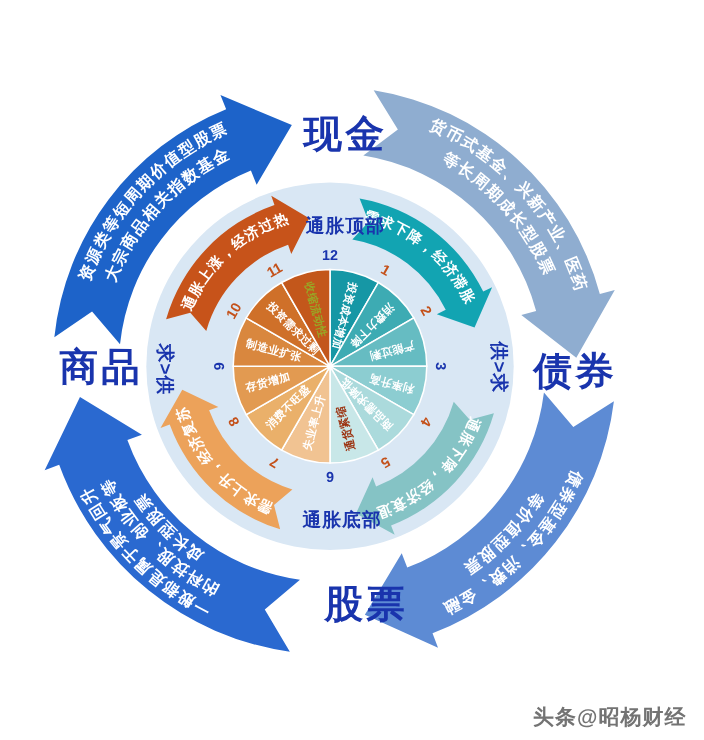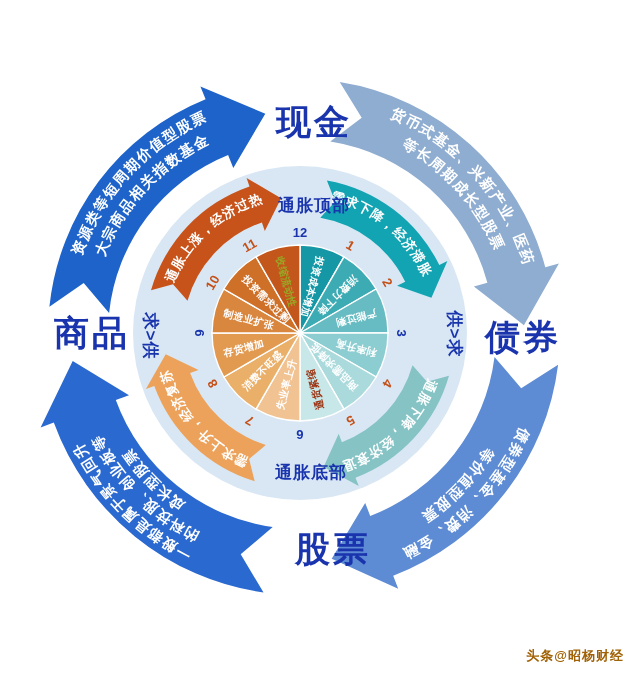--- a/index.html
+++ b/index.html
@@ -7,22 +7,22 @@
          font-family:"Liberation Sans","DejaVu Sans",sans-serif;}
   svg{position:absolute;left:0;top:0;}
   .wedge{stroke:#ffffff;stroke-width:1.4;}
   .wedge-label{font-size:10px;font-weight:bold;letter-spacing:0.4px;}
   .clock-num{font-size:13px;font-weight:bold;text-anchor:middle;}
   .ring-label{font-size:17px;font-weight:bold;text-anchor:middle;letter-spacing:1px;}
   .big-label{font-size:35px;font-weight:bold;text-anchor:middle;letter-spacing:3px;}
   .quad-arc-text{font-size:13px;font-weight:bold;letter-spacing:1px;}
   .outer-arc-text{font-size:14.5px;font-weight:bold;letter-spacing:1.5px;}
   .guide{fill:none;stroke:none;}
-  .watermark{position:absolute;right:16px;bottom:8px;font-size:13px;font-weight:bold;
-             color:#a16207;letter-spacing:1px;}
+  .watermark{position:absolute;right:16px;bottom:8px;font-size:19px;font-weight:bold;
+             color:#737373;letter-spacing:1px;}
 </style>
 </head>
 <body>
 
 <div class="stage">
 <svg width="640" height="673" viewBox="0 0 640 673">
 
   <circle id="disc" cx="300" cy="333" r="167" fill="#d9e7f4"></circle>
 
   <g>

